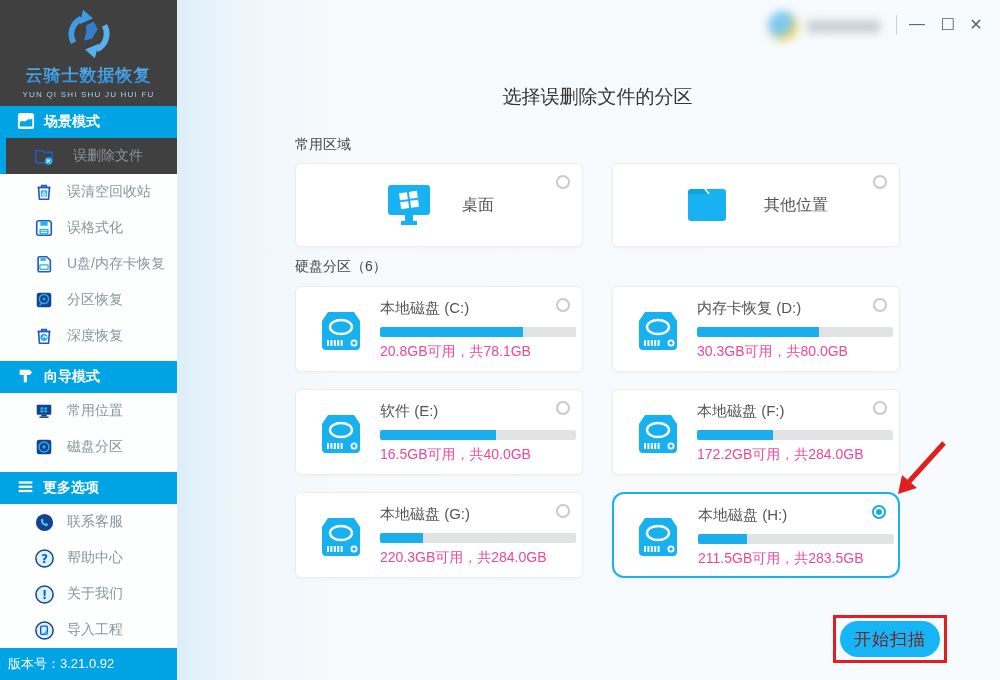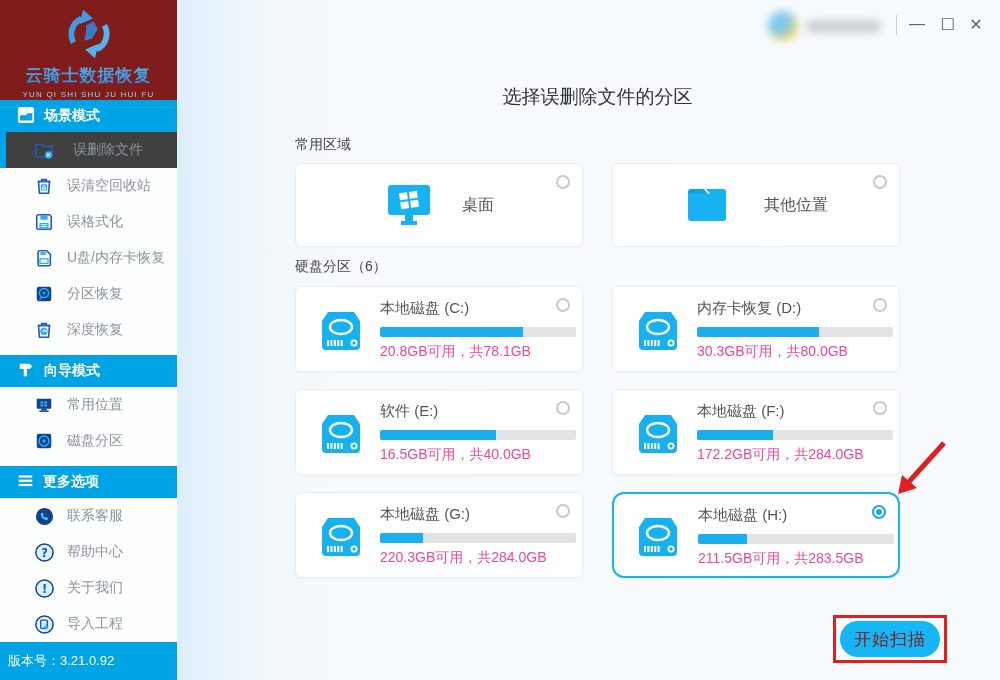--- a/index.html
+++ b/index.html
@@ -5,34 +5,34 @@
   * { margin:0; padding:0; box-sizing:border-box; }
   html,body { width:1000px; height:680px; }
   body { font-family:"Liberation Sans","DejaVu Sans",sans-serif; background:#fff; }
   .window { position:relative; width:1000px; height:680px; overflow:hidden;
             background:linear-gradient(90deg,#ddeefa 178px,#eef6fb 240px,#f7fafc 340px,#f8fbfd 100%);
             outline:1px solid #c3ccd3; }
 
   
   .sidebar { position:absolute; left:0; top:0; width:178px; height:680px; background:#fdfefe;
              display:flex; flex-direction:column; border-right:1px solid #e9eef2; }
-  .logo-block { height:112px; text-align:center; padding-top:6px; background:#7f1d1d; }
+  .logo-block { height:112px; text-align:center; padding-top:6px; background:#404040; }
   .logo-title { font-size:17px; font-weight:bold; letter-spacing:1px;
                 background:linear-gradient(180deg,#55b4ee,#2f86d8);
                 -webkit-background-clip:text; background-clip:text; color:transparent; margin-top:-2px; }
   .logo-subtitle { font-size:8px; color:#a5cff0; letter-spacing:1.2px; margin-top:3px; }
   .nav-header { height:32px; background:#00a4e4; color:#fff; display:flex; align-items:center;
                 gap:9px; padding-left:17px; font-size:14px; font-weight:bold; flex:none; }
   .nav-item { height:36px; display:flex; align-items:center; gap:12px; padding-left:33px;
               font-size:14px; color:#8b939c; cursor:pointer; flex:none; position:relative; }
   .nav-item.selected { background:#404040;gap:18px; }
   .nav-item.selected::before { content:""; position:absolute; left:0; top:0; width:6px; height:100%; background:#00a4e4; }
   .nav-item .ic { width:22px; height:22px; flex:none; display:flex; align-items:center; justify-content:center; }
   .nav-gap { height:7px; flex:none; }
-  .version-bar { margin-top:auto; height:38px; background:#00a4e4; color:#fff; font-size:13px;
+  .version-bar { margin-top:auto; height:32px; background:#00a4e4; color:#fff; font-size:13px;
                  display:flex; align-items:center; padding-left:8px; flex:none; }
 
   
   .blur-badge { position:absolute; left:768px; top:8px; width:125px; height:36px; display:flex;
                 align-items:center; gap:8px; filter:blur(4px); }
   .blur-circle { width:30px; height:30px; border-radius:50%;
                  background:radial-gradient(circle at 35% 35%,#7ec9f0 40%,#ffd34d 70%,#bfe3f2 100%); }
   .blur-bar { width:75px; height:13px; border-radius:6px; background:#c9ced2; }
   .tb-divider { position:absolute; left:896px; top:15px; width:1px; height:20px; background:#c9d2d8; }
   .win-btn { position:absolute; top:12px; width:24px; height:24px; display:flex; align-items:center;

